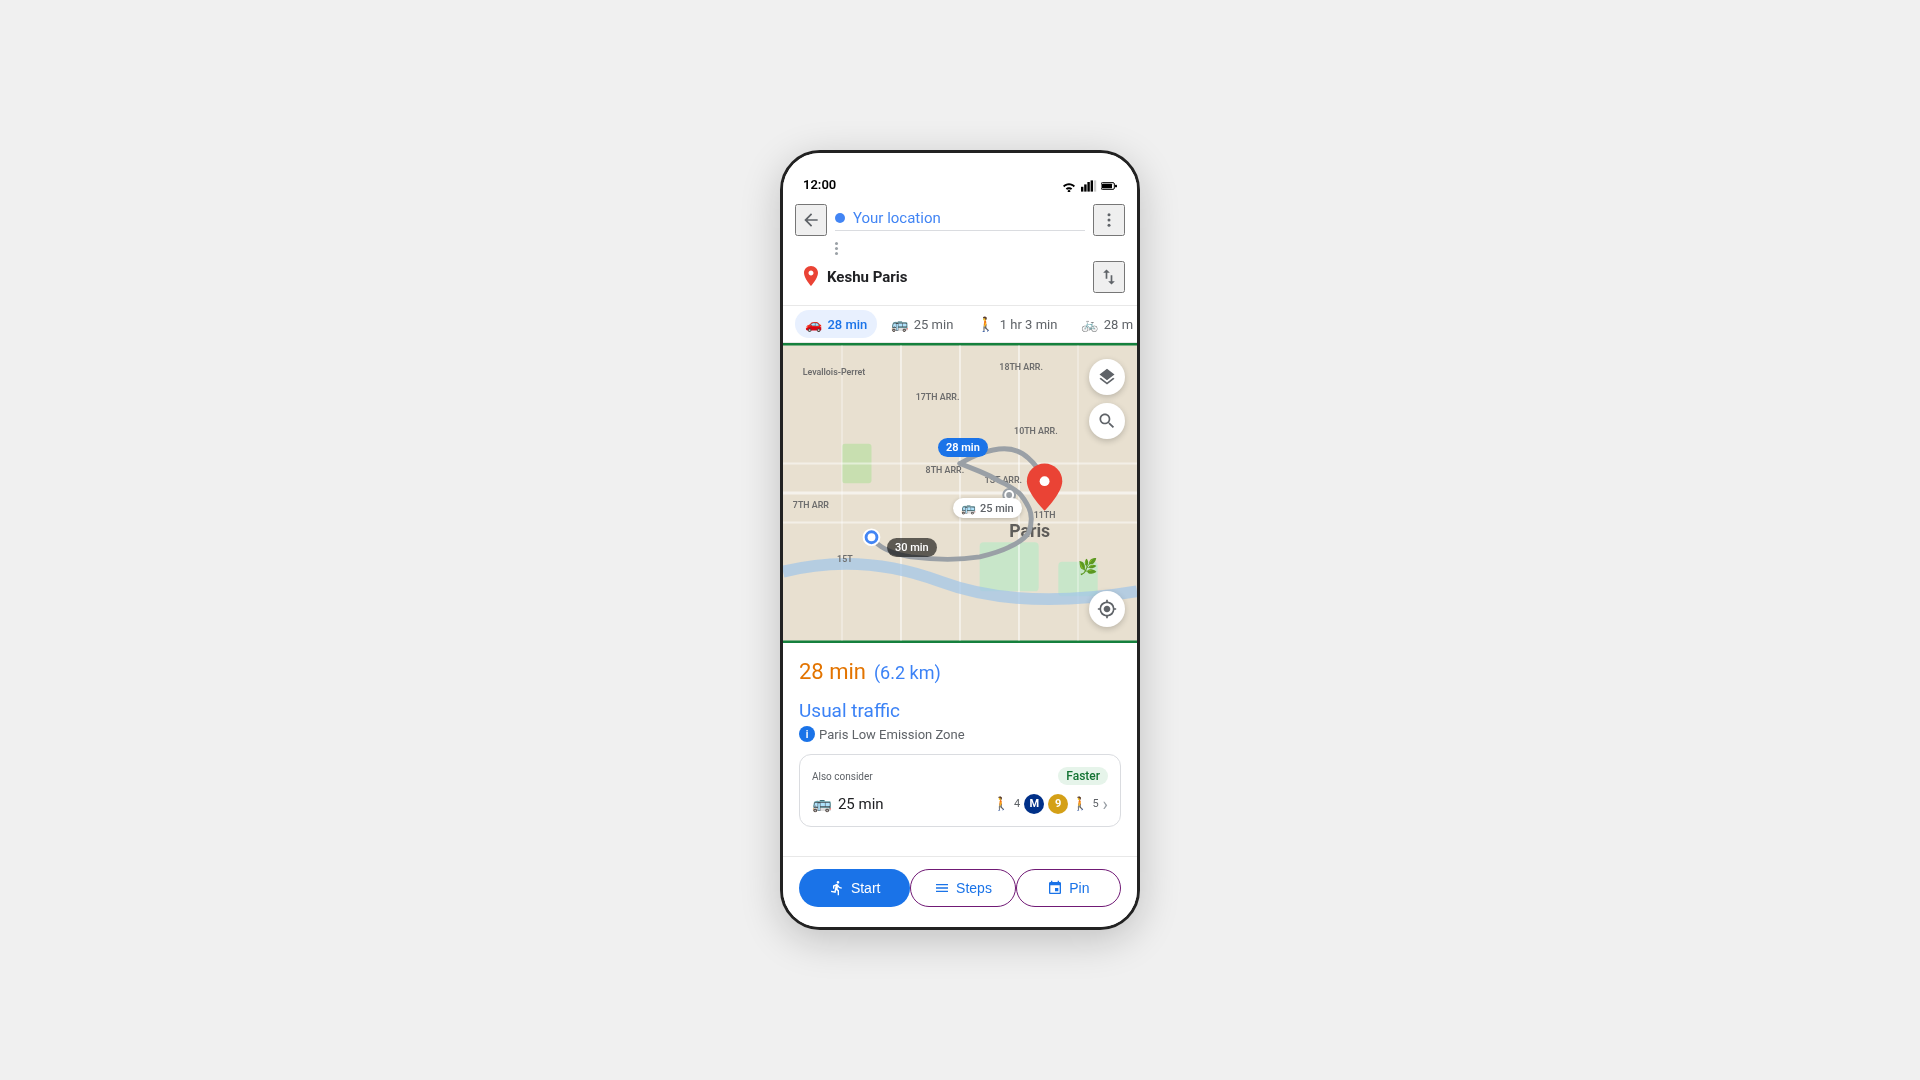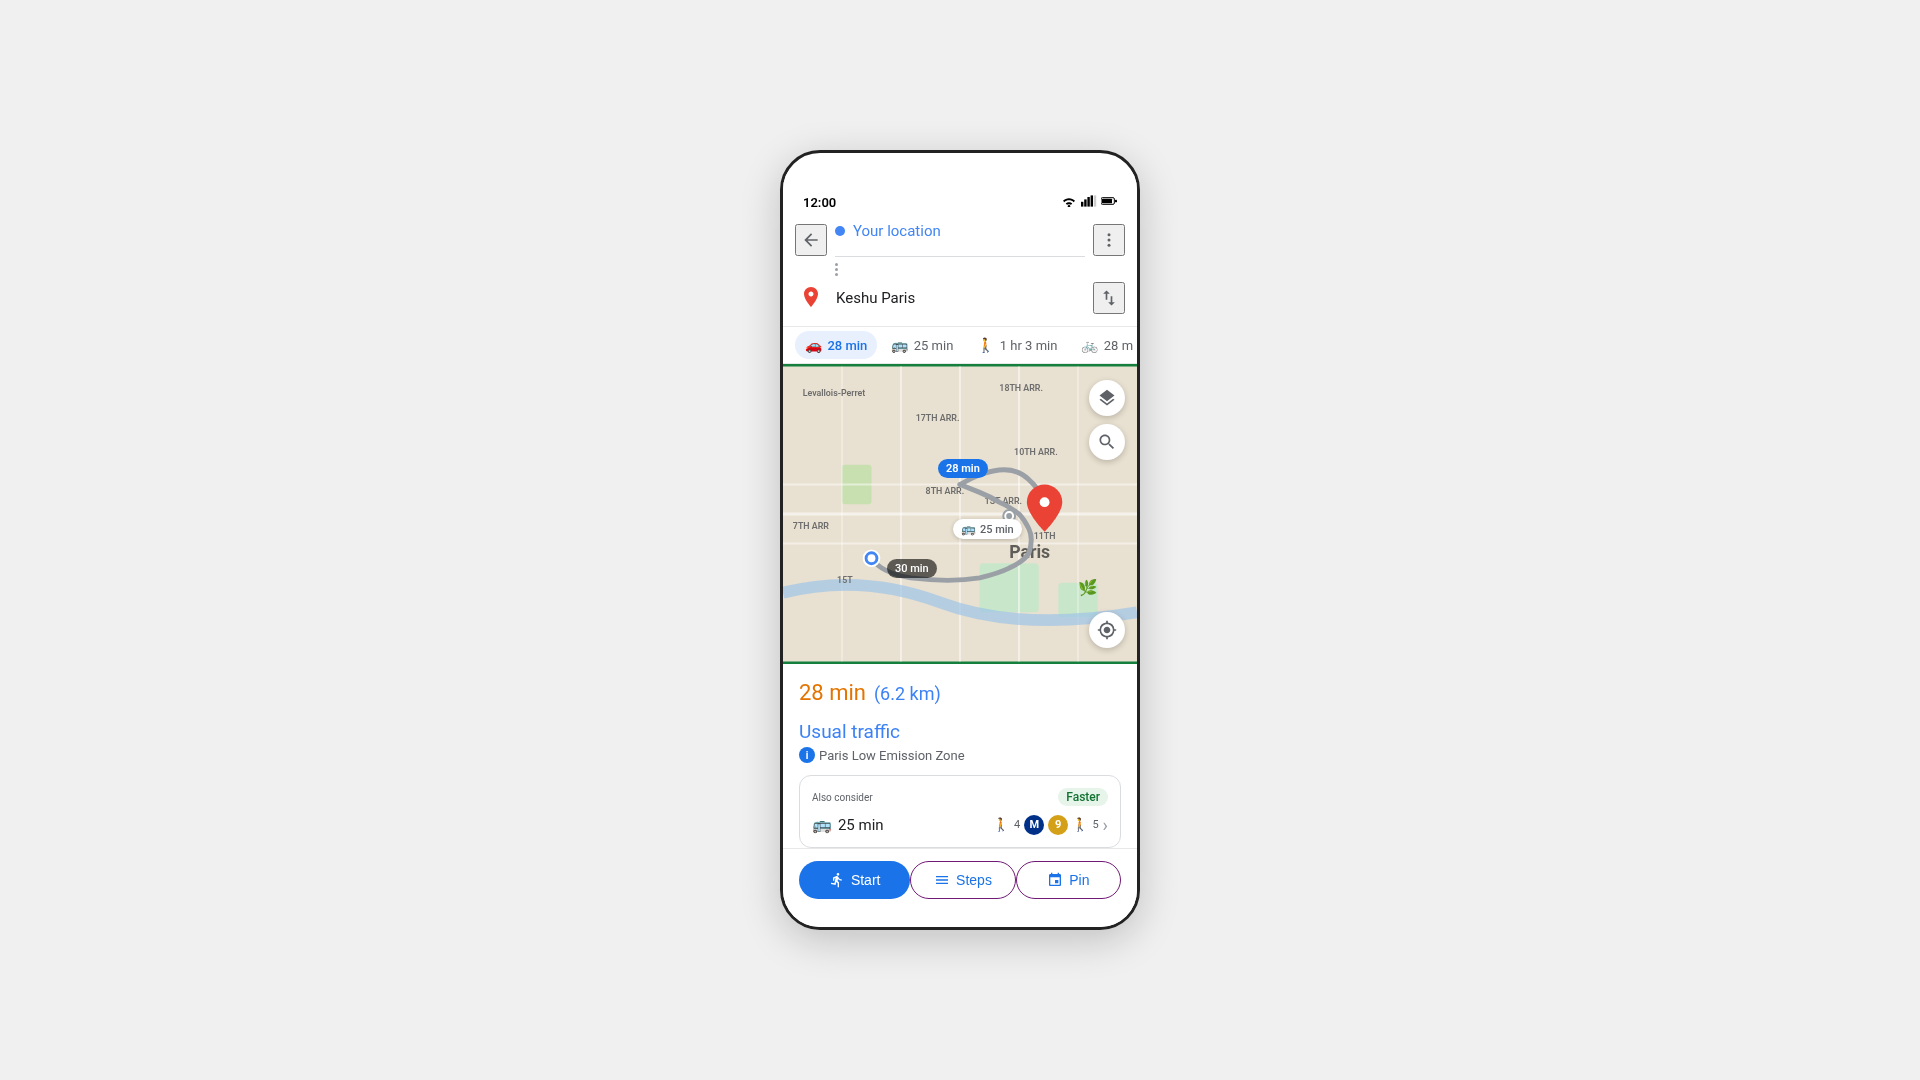--- a/index.html
+++ b/index.html
@@ -23,25 +23,24 @@
       box-shadow: 0 10px 40px rgba(0,0,0,0.2);
       display: flex;
       flex-direction: column;
     }
 
     
     .status-bar {
       background: #fff;
       display: flex;
       justify-content: space-between;
-      align-items: flex-start;
+      align-items: flex-end;
       padding: 24px 20px 4px;
       font-size: 12px;
       font-weight: 600;
-      margin-top: 18px;
     }
     .status-bar .time { font-size: 13px; font-weight: 600; }
     .status-icons { display: flex; gap: 4px; align-items: center; }
     .status-icons svg { width: 16px; height: 12px; }
 
     
     .nav-header {
       background: #fff;
       padding: 4px 12px 8px;
       border-bottom: 1px solid #e8e8e8;
@@ -56,21 +55,21 @@
       width: 32px; height: 32px;
       display: flex; align-items: center; justify-content: center;
       cursor: pointer; flex-shrink: 0;
     }
     .location-input {
       flex: 1;
       display: flex;
       align-items: center;
       gap: 8px;
       border-bottom: 1px solid #dadce0;
-      padding-bottom: 16px;
+      padding-bottom: 3px;
     }
     .blue-dot {
       width: 10px; height: 10px;
       background: #4285f4;
       border-radius: 50%;
       flex-shrink: 0;
     }
     .location-text {
       color: #4285f4;
       font-size: 15px;
@@ -95,22 +94,23 @@
     }
     .dots-vertical span {
       width: 3px; height: 3px;
       background: #9aa0a6;
       border-radius: 50%;
     }
 
     .nav-row-dest {
       display: flex;
       align-items: center;
-      gap: 9px;
+      gap: 0;
       padding: 4px 0;
+      font-weight: bold;
     }
     .dest-input {
       flex: 1;
       display: flex;
       align-items: center;
       gap: 8px;
     }
     .dest-text {
       font-size: 15px;
       color: #202124;
@@ -321,21 +321,21 @@
       display: flex; align-items: center; justify-content: center;
     }
     .walk-count {
       font-size: 11px;
       color: #5f6368;
     }
     .chevron-right { font-size: 18px; color: #9aa0a6; cursor: pointer; }
 
     
     .bottom-actions {
-      padding: 12px 16px 28px;
+      padding: 12px 16px 20px;
       display: flex;
       background: #fff;
       border-top: 1px solid #e8e8e8;
     }
     .btn-start {
       background: #1a73e8;
       color: #fff;
       border: none;
       border-radius: 24px;
       padding: 10px 20px;

